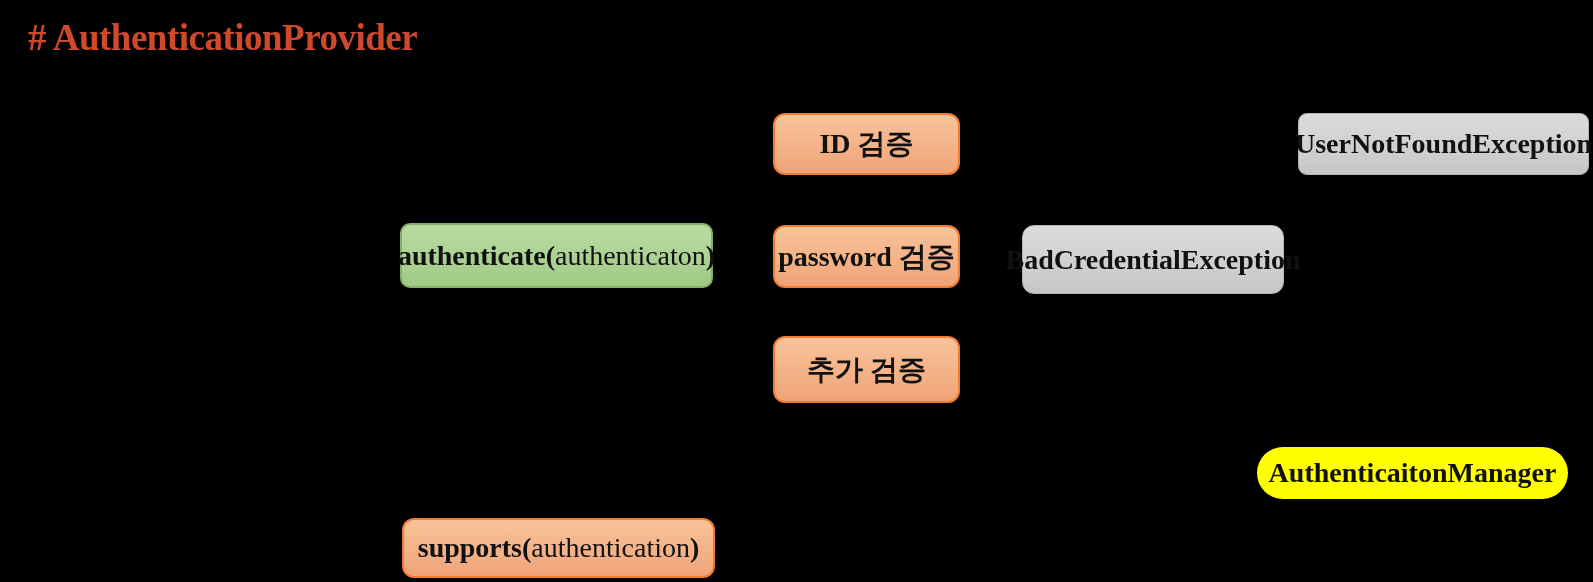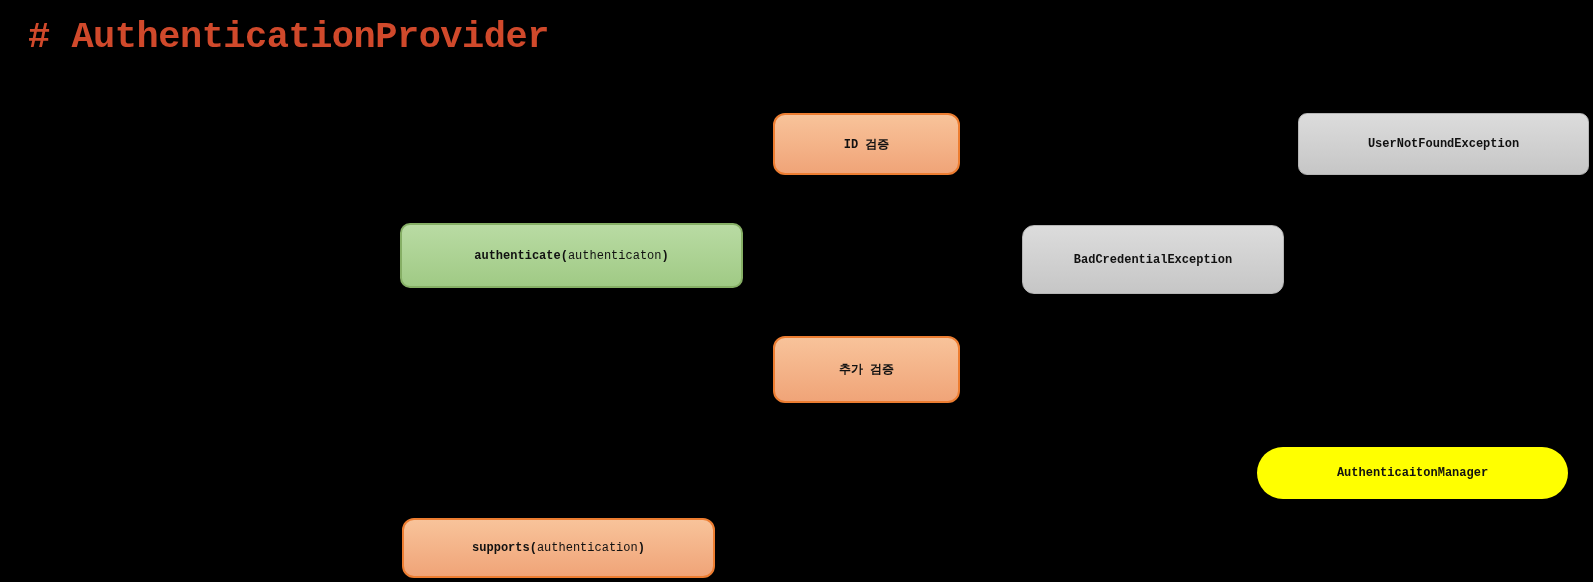--- a/index.html
+++ b/index.html
@@ -6,59 +6,59 @@
     margin: 0;
     padding: 0;
     background: #000;
   }
   #slide {
     position: relative;
     width: 1593px;
     height: 582px;
     background: #000000;
     overflow: hidden;
-    font-family: Liberation Mono, monospace;
+    font-family: Liberation Serif, serif;
   }
   .title {
     position: absolute;
     left: 28px;
     top: 16px;
     font-size: 37px;
     font-weight: bold;
     letter-spacing: -0.5px;
     color: var(--title-text, #d0492b);
     white-space: nowrap;
   }
   .node {
     position: absolute;
     box-sizing: border-box;
     display: flex;
     align-items: center;
     justify-content: center;
     font-weight: bold;
-    font-size: 12px;
+    font-size: 28px;
     color: #111;
     white-space: nowrap;
     text-align: center;
   }
   .node .reg { font-weight: 400; }
 
   .node.black {
     left: 10px; top: 357px; width: 350px; height: 76px;
     border-radius: 14px;
     background: linear-gradient(to bottom, var(--black-fill-top,#454545) 0%, #1c1c1c 55%, var(--black-fill-bottom,#000000) 100%);
     color: #ffffff;
     font-size: 21px;
   }
   .node.green {
     border-radius: 10px;
     background: linear-gradient(to bottom, var(--green-fill-top,#b9dba3), var(--green-fill-bottom,#a0ca85));
     border: 2px solid var(--green-border,#86af65);
   }
-  .node.green.authenticate { left: 400px; top: 223px; width: 343px; height: 65px; justify-content: center; }
+  .node.green.authenticate { left: 400px; top: 223px; width: 313px; height: 65px; justify-content: center; }
   .node.green.uds          { left: 1022px; top: 115px; width: 231px; height: 60px; border-color: rgba(134,175,101,.55); }
 
   .node.orange {
     border-radius: 12px;
     background: linear-gradient(to bottom, var(--orange-fill-top,#f8c39a), var(--orange-fill-bottom,#f0a478));
     border: 2px solid var(--orange-border,#ed7d31);
   }
   .node.orange.id-check       { left: 773px; top: 113px; width: 187px; height: 62px; }
   .node.orange.password-check { left: 773px; top: 225px; width: 187px; height: 63px; }
   .node.orange.extra-check    { left: 773px; top: 336px; width: 187px; height: 67px; align-items: center; }
@@ -89,20 +89,23 @@
   <div class="node green authenticate">
     <span>
       <span>authenticate(</span><span class="reg">authenticaton</span><span>)</span>
     </span>
   </div>
 
   <div class="node orange id-check">
     <span>ID 검증</span>
   </div>
 
+  <div class="node orange password-check">
+    <span>password 검증</span>
+  </div>
 
   <div class="node orange extra-check">
     <span>추가 검증</span>
   </div>
 
 
   <div class="node gray unfe">
     <span>UserNotFoundException</span>
   </div>
 

